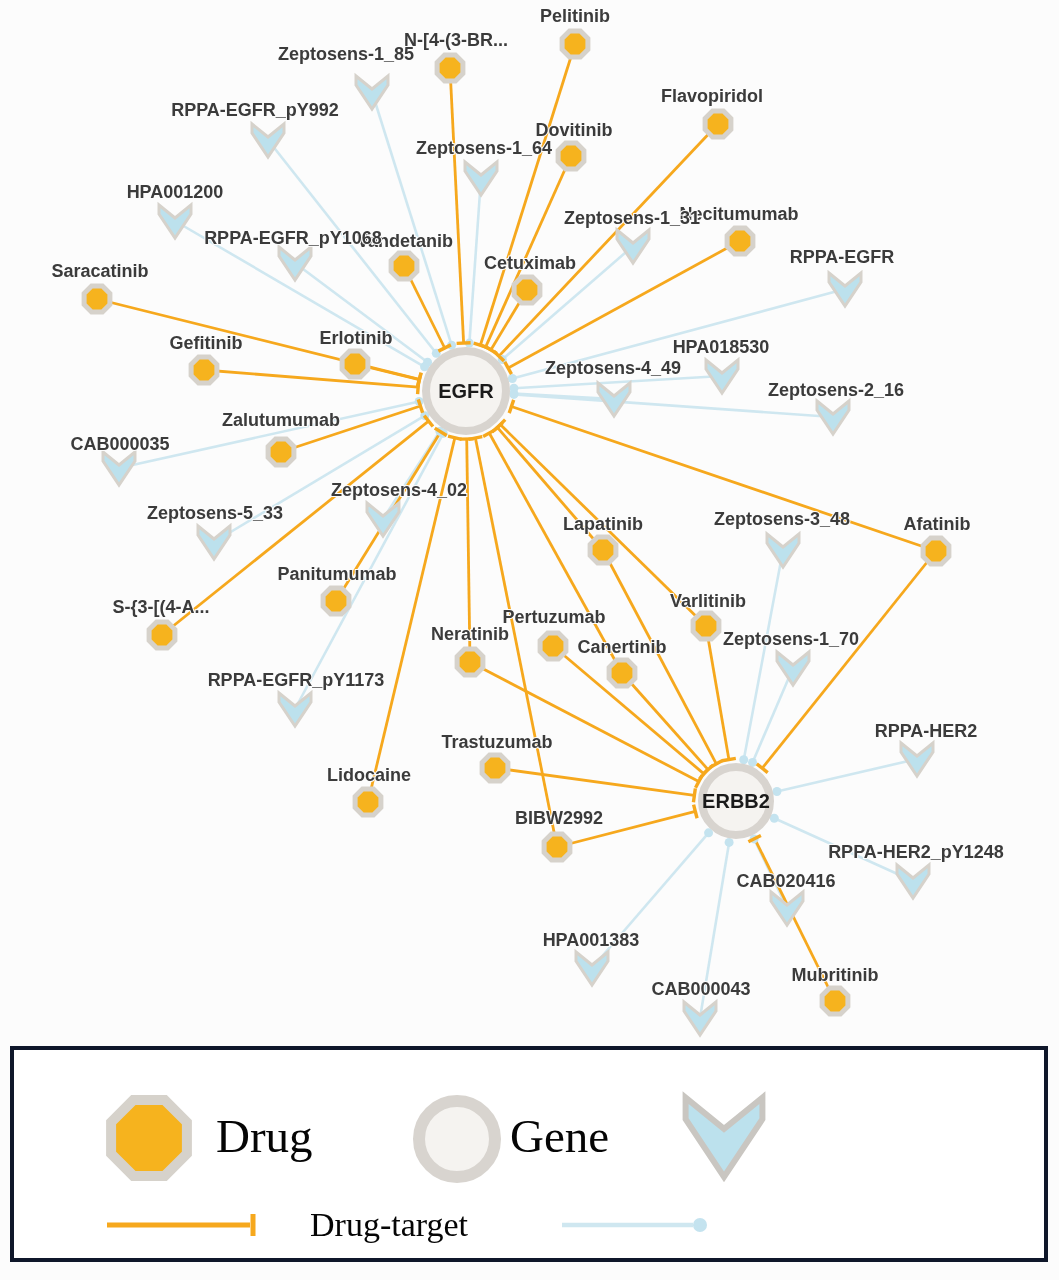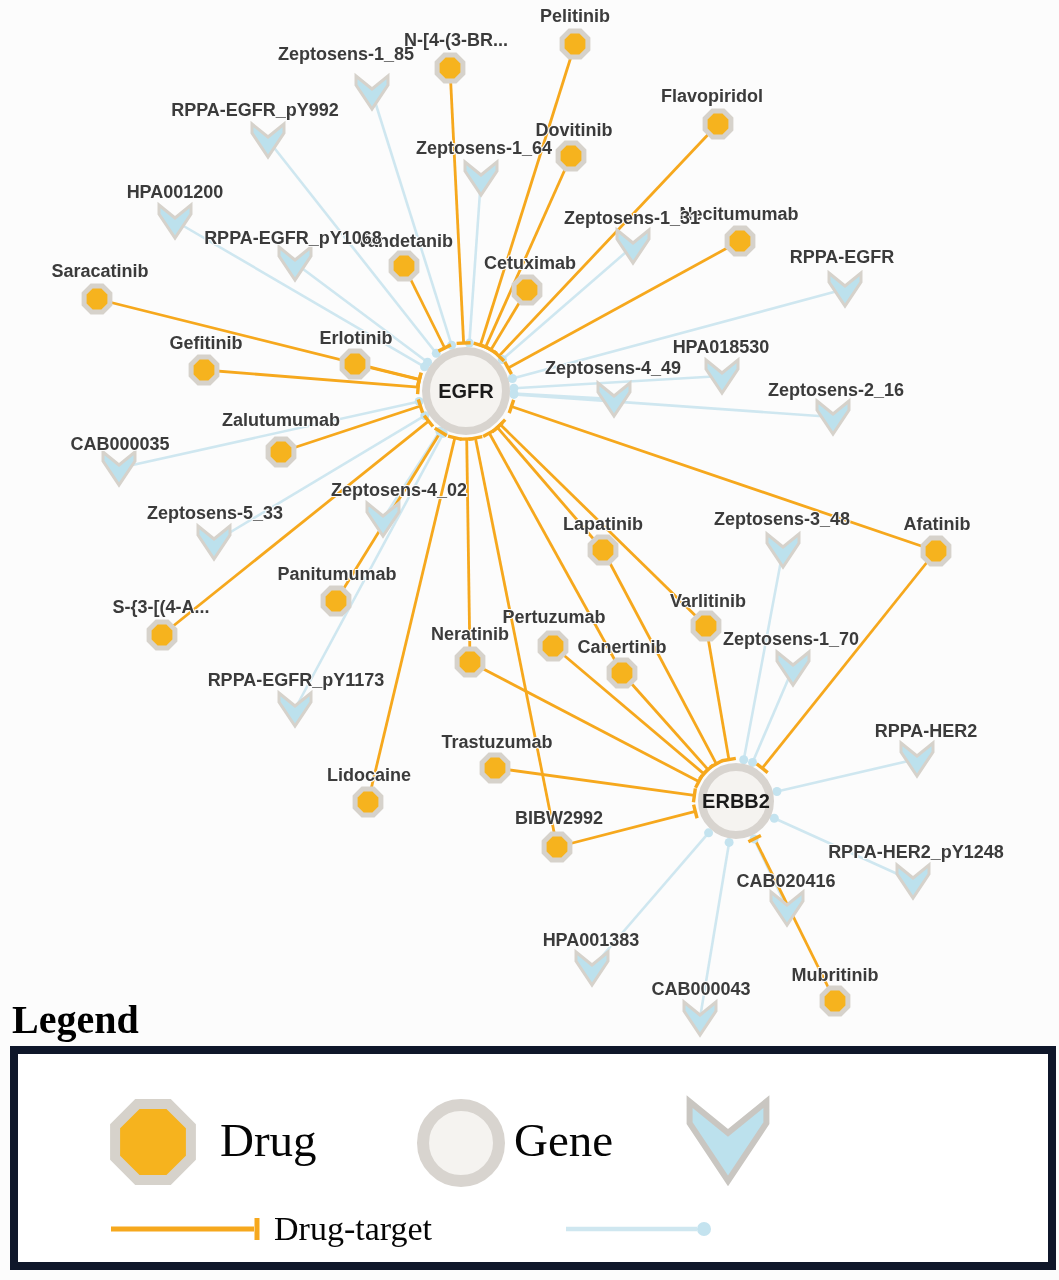--- a/index.html
+++ b/index.html
@@ -8,28 +8,28 @@
     background:#fcfcfc;font-family:"Liberation Sans",sans-serif;
   }
   #stage{position:absolute;inset:0;}
   #network-svg{position:absolute;left:0;top:0;display:block;}
   .legend-title{
     position:absolute;left:12px;top:996px;
     font-family:"Liberation Serif",serif;font-weight:bold;font-size:40px;color:#000;
   }
   .legend-box{
     position:absolute;left:10px;top:1046px;width:1030px;height:208px;
-    border:8px solid #0f172a;background:#fff;
+    border:4px solid #0f172a;background:#fff;
   }
   .legend-box svg{position:absolute;display:block;}
   .leg-label{
     position:absolute;font-family:"Liberation Serif",serif;color:#050505;white-space:nowrap;
   }
   .leg-label.big{font-size:47px;line-height:52px;}
-  .leg-label.small{font-size:34px;line-height:40px;}
+  .leg-label.small{font-size:34px;line-height:40px;margin-left:40px;}
 </style>
 </head>
 <body>
 
 <div id="stage">
 
   <svg id="network-svg" width="1059" height="1044">
       <g>
         <line x1="451.6043411777969" y1="345.20955332086476" x2="372" y2="92" stroke="#CFE7F0" stroke-width="2.6"></line>
         <line x1="436.2716807387712" y1="353.31410033046245" x2="268" y2="140" stroke="#CFE7F0" stroke-width="2.6"></line>
@@ -227,21 +227,20 @@
         <text x="791" y="645" text-anchor="middle" font-size="18" font-weight="bold" fill="#3B3B3B" paint-order="stroke" stroke="#FCFCFC" stroke-width="2">Zeptosens-1_70</text>
         <text x="296" y="686" text-anchor="middle" font-size="18" font-weight="bold" fill="#3B3B3B" paint-order="stroke" stroke="#FCFCFC" stroke-width="2">RPPA-EGFR_pY1173</text>
         <text x="926" y="737" text-anchor="middle" font-size="18" font-weight="bold" fill="#3B3B3B" paint-order="stroke" stroke="#FCFCFC" stroke-width="2">RPPA-HER2</text>
         <text x="916" y="858" text-anchor="middle" font-size="18" font-weight="bold" fill="#3B3B3B" paint-order="stroke" stroke="#FCFCFC" stroke-width="2">RPPA-HER2_pY1248</text>
         <text x="786" y="887" text-anchor="middle" font-size="18" font-weight="bold" fill="#3B3B3B" paint-order="stroke" stroke="#FCFCFC" stroke-width="2">CAB020416</text>
         <text x="591" y="946" text-anchor="middle" font-size="18" font-weight="bold" fill="#3B3B3B" paint-order="stroke" stroke="#FCFCFC" stroke-width="2">HPA001383</text>
         <text x="701" y="995" text-anchor="middle" font-size="18" font-weight="bold" fill="#3B3B3B" paint-order="stroke" stroke="#FCFCFC" stroke-width="2">CAB000043</text>
       </g>
     </svg>
 
-  <div class="legend-title">Legend</div>
 
   <div class="legend-box">
 
     <svg style="left:78px;top:31px" width="114" height="114">
       <polygon points="94.9,72.7 72.7,94.9 41.3,94.9 19.1,72.7 19.1,41.3 41.3,19.1 72.7,19.1 94.9,41.3" fill="#F6B31E" stroke="#D6D2CB" stroke-width="10"></polygon>
     </svg>
     <div class="leg-label big" style="left:202px;top:60px">Drug</div>
 
     <svg style="left:390px;top:36px" width="106" height="106">
       <circle cx="53" cy="53" r="38" fill="#F5F3F0" stroke="#D8D4CF" stroke-width="12"></circle>

